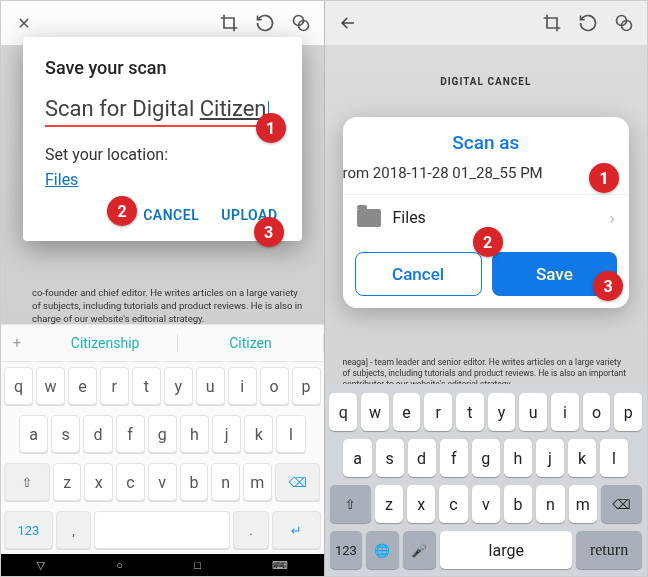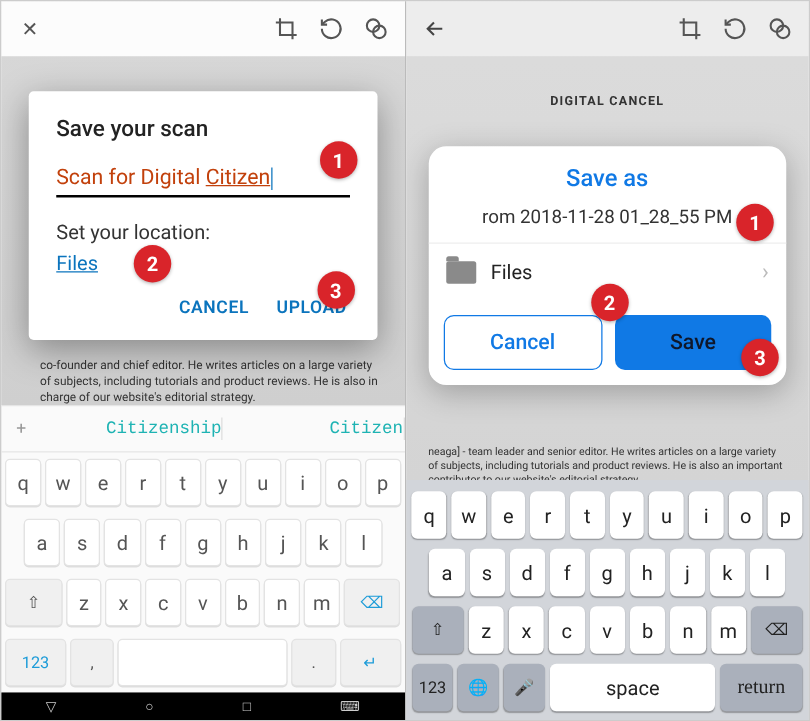--- a/index.html
+++ b/index.html
@@ -11,56 +11,56 @@
 
   .topbar { height: 44px; display: flex; align-items: center; justify-content: space-between; padding: 0 12px; background: rgba(255,255,255,0.92); }
   .topbar.right { background: rgba(240,240,240,0.85); }
   .topbar .icon { width: 22px; height: 22px; display: flex; align-items: center; justify-content: center; color: #555; }
   .topbar .tools { display: flex; gap: 14px; }
 
   .bg-doc { position: absolute; top: 44px; left: 0; right: 0; bottom: 0; padding: 10px; font-size: 7px; color: #444; line-height: 1.3; filter: blur(0.3px); }
   .bg-doc .title { text-align: center; font-size: 10px; font-weight: bold; letter-spacing: 1px; margin: 20px 0 40px; color: #333; }
 
   
-  .dialog-a { position: absolute; top: 36px; left: 22px; right: 22px; background: #fff; border-radius: 4px; box-shadow: 0 8px 28px rgba(0,0,0,.35); padding: 20px 22px 10px; z-index: 5; margin-top: 36px; }
+  .dialog-a { position: absolute; top: 36px; left: 22px; right: 22px; background: #fff; border-radius: 4px; box-shadow: 0 8px 28px rgba(0,0,0,.35); padding: 20px 22px 10px; z-index: 5; }
   .dialog-a h2 { font-size: 18px; font-weight: 500; color: #222; margin-bottom: 18px; }
-  .dialog-a .input-line { border-bottom: 2px solid #000000; padding-bottom: 4px; margin-bottom: 18px; font-size: 17px; color: #c2410c; position: relative; }
+  .dialog-a .input-line { border-bottom: 2px solid #ef4444; padding-bottom: 4px; margin-bottom: 18px; font-size: 22px; color: #404040; position: relative; }
   .dialog-a .input-line .underline-word { text-decoration: underline; }
   .dialog-a .cursor { display:inline-block; width:1px; height:18px; background:#0b74bd; vertical-align:middle; margin-left:1px;}
   .dialog-a .loc-label { font-size: 16px; color: #333; margin-bottom: 6px; }
   .dialog-a .loc-link { color: #0b74bd; font-size: 16px; text-decoration: underline; display:inline-block; margin-bottom:12px;}
   .dialog-a .actions { display: flex; justify-content: flex-end; gap: 22px; font-size: 14px; font-weight: 600; color: #0b74bd; letter-spacing: .5px; padding: 6px 2px 8px;}
   .dialog-a .actions span { cursor: pointer; }
 
   
   .dialog-i { position: absolute; top: 116px; left: 18px; right: 18px; background: #fff; border-radius: 14px; box-shadow: 0 6px 24px rgba(0,0,0,.25); z-index: 5; }
   .dialog-i .ti { text-align: center; color: #1079e5; font-size: 19px; font-weight: 500; padding: 14px 0 4px; }
-  .dialog-i .fname { text-align: center; font-size: 15px; color: #333; padding: 6px 0 12px; }
+  .dialog-i .fname { text-align: left; font-size: 15px; color: #333; padding: 6px 0 12px; }
   .dialog-i .row { display:flex; align-items:center; padding: 12px 14px; border-top:1px solid #eee; color:#222; font-size:16px; position:relative;}
   .dialog-i .folder { width:24px; height:18px; background:#8a8a8a; margin-right:12px; border-radius:2px; position:relative;}
   .dialog-i .folder:before{content:"";position:absolute;top:-4px;left:0;width:10px;height:4px;background:#8a8a8a;border-radius:2px 2px 0 0;}
   .dialog-i .chev { margin-left:auto; color:#bbb; font-size:18px;}
   .dialog-i .btns { display:flex; gap:10px; padding:12px;}
   .dialog-i .btn { flex:1; height:44px; border-radius:8px; display:flex; align-items:center; justify-content:center; font-size:17px; font-weight:500;}
   .dialog-i .btn.cancel { border:1px solid #1079e5; color:#1079e5; background:#fff;}
-  .dialog-i .btn.save { background:#1079e5; color:#0f172a;}
+  .dialog-i .btn.save { background:#1079e5; color:#fef9c3;}
 
   
   .badge { position:absolute; width:30px; height:30px; background:#d9242a; color:#fff; border-radius:50%; display:flex; align-items:center; justify-content:center; font-size:16px; font-weight:700; z-index:10; box-shadow:0 1px 3px rgba(0,0,0,.3);}
 
   
   .doc-snip { position:absolute; left:31px; right:18px; top:286px; font-size:9.5px; line-height:1.35; color:#333; }
   .doc-snip .link { color:#0b74bd; text-decoration:underline;}
   .doc-snip2 { position:absolute; left:18px; right:18px; top:356px; font-size:8.5px; line-height:1.3; color:#333; }
 
   
   .kb-a { position:absolute; left:0; right:0; bottom:22px; background:#fafafa;}
   .sugg { display:flex; align-items:center; height:38px; border-top:1px solid #e5e5e5; border-bottom:1px solid #e5e5e5; font-size:14px; color:#1eb3b3;}
   .sugg .plus{width:32px;text-align:center;color:#999;}
-  .sugg .s{flex:1;text-align:right;font-family:Liberation Mono, monospace;}
+  .sugg .s{flex:1;text-align:center;}
   .sugg .sep{width:1px;height:18px;background:#ddd;}
   .krow{display:flex;justify-content:center;gap:3px;padding:5px 3px;}
   .kb-a .key{flex:1;height:38px;background:#fff;border:1px solid #e3e3e3;border-radius:4px;display:flex;align-items:center;justify-content:center;color:#555;font-size:16px;box-shadow:0 1px 0 #ddd;}
   .kb-a .key.wide{flex:1.4;}
   .kb-a .key.func{background:#f0f0f0;font-size:13px;}
   .navbar{position:absolute;bottom:0;left:0;right:0;height:22px;background:#000;display:flex;justify-content:space-around;align-items:center;color:#ccc;font-size:11px;}
 
   
   .kb-i { position:absolute; left:0; right:0; bottom:0; background:#d2d5da; padding:5px 3px 3px;}
   .kb-i .krow{gap:4px;padding:4px 2px;}
@@ -206,21 +206,21 @@
             </svg>
           </div>
       </div>
     </div>
 
     <div class="bg-doc">
       <div class="title">DIGITAL CANCEL</div>
     </div>
 
     <div class="dialog-i">
-      <div class="ti">Save as</div>
+      <div class="ti">Scan as</div>
       <div class="fname">rom 2018-11-28 01_28_55 PM</div>
       <div class="row">
         <div class="folder"></div>
         <span>Files</span>
         <span class="chev">›</span>
       </div>
       <div class="btns">
         <div class="btn cancel">Cancel</div>
         <div class="btn save">Save</div>
       </div>
@@ -266,18 +266,18 @@
             <div class="key">b</div>
             <div class="key">n</div>
             <div class="key">m</div>
           </div>
         <div class="key func" style="flex:1.3">⌫</div>
       </div>
       <div class="krow">
         <div class="key func">123</div>
         <div class="key func">🌐</div>
         <div class="key func">🎤</div>
-        <div class="key space">space</div>
+        <div class="key space">large</div>
         <div class="key ret">return</div>
       </div>
     </div>
   </div>
 </div>
 
 </body></html>

